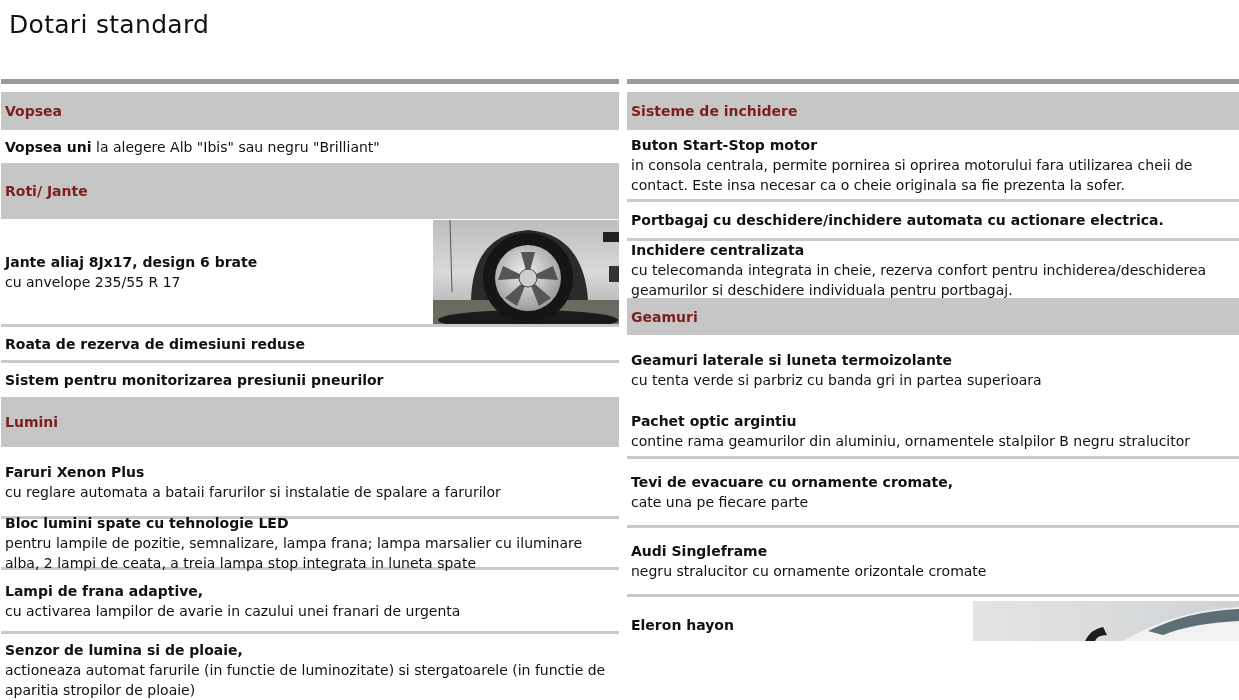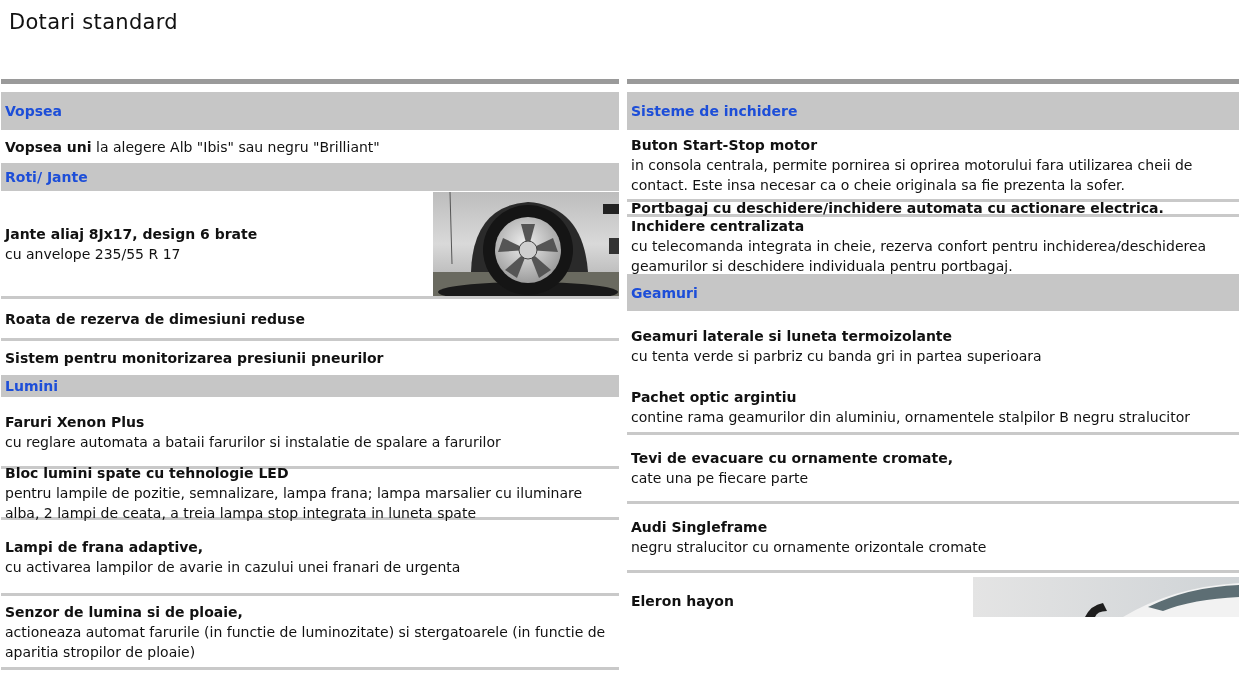--- a/index.html
+++ b/index.html
@@ -3,31 +3,31 @@
 <meta charset="utf-8">
 <style>
   html, body { margin: 0; padding: 0; background: #ffffff; }
   body {
     width: 1239px; height: 700px; overflow: hidden; position: relative;
     font-family: "DejaVu Sans", sans-serif; color: #111111;
   }
   .page-title {
     position: absolute; left: 9px; top: 10px;
     font-family: "DejaVu Sans", sans-serif;
-    font-size: 21px; font-weight: 500; letter-spacing: 0.3px; color: #111;
+    font-size: 25px; font-weight: 500; letter-spacing: 0.3px; color: #111;
     margin: 0;
   }
   .column { position: absolute; top: 79px; }
   .col-left { left: 1px; width: 618px; }
   .col-right { left: 627px; width: 612px; }
   .top-rule { height: 5px; background: #9a9a9a; margin-bottom: 8px; }
 
   .section-header {
     background: #c6c6c6; font-weight: bold; font-size: 14px;
-    padding: 0 4px; display: flex; align-items: center; color: #1d4ed8;
+    padding: 0 4px; display: flex; align-items: center; color: #7f1d1d;
     box-sizing: border-box;
   }
   .row {
     box-sizing: border-box; padding: 2px 4px; font-size: 14px; line-height: 20px;
     display: flex; flex-direction: column; justify-content: center;
     border-bottom: 3px solid #c9c9c9; position: relative;
   }
   .row.no-border { border-bottom: none; }
   .row .title { font-weight: bold; }
   .row .desc { font-weight: normal; }
@@ -49,21 +49,21 @@
 <div class="column col-left">
   <div class="top-rule"></div>
 
   <div class="section-header" style="height:38px">
     <span>Vopsea</span>
   </div>
   <div class="row no-border" style="height:33px">
     <div><span class="inline-bold">Vopsea uni</span><span> la alegere Alb "Ibis" sau negru "Brilliant"</span></div>
   </div>
 
-  <div class="section-header" style="height:28px">
+  <div class="section-header" style="height:56px">
     <span>Roti/ Jante</span>
   </div>
   <div class="row" style="height:108px">
     <span class="title">Jante aliaj 8Jx17, design 6 brate</span>
     <span class="desc">cu anvelope 235/55 R 17</span>
     <div class="thumb">
       <svg width="186" height="104" viewBox="0 0 186 104">
         <defs>
           <linearGradient id="bodyG" x1="0" y1="0" x2="0" y2="1">
             <stop offset="0" stop-color="#bdbdbd"></stop>
@@ -89,59 +89,59 @@
           <path d="M95 58 L84 86 L72 78 Z"></path>
           <path d="M95 58 L65 60 L70 46 Z"></path>
         </g>
         <circle cx="95" cy="58" r="9" fill="#cfcfcf" stroke="#444"></circle>
         <rect x="170" y="12" width="16" height="10" fill="#222"></rect>
         <rect x="176" y="46" width="10" height="16" fill="#333"></rect>
       </svg>
     </div>
   </div>
 
-  <div class="row" style="height:42px">
+  <div class="row" style="height:36px">
     <span class="title">Roata de rezerva de dimesiuni reduse</span>
   </div>
   <div class="row no-border" style="height:34px">
     <span class="title">Sistem pentru monitorizarea presiunii pneurilor</span>
   </div>
 
-  <div class="section-header" style="height:22px">
+  <div class="section-header" style="height:50px">
     <span>Lumini</span>
   </div>
   <div class="row" style="height:72px">
     <span class="title">Faruri Xenon Plus</span>
     <span class="desc">cu reglare automata a bataii farurilor si instalatie de spalare a farurilor</span>
   </div>
   <div class="row" style="height:51px">
     <span class="title">Bloc lumini spate cu tehnologie LED</span>
     <span class="desc">pentru lampile de pozitie, semnalizare, lampa frana; lampa marsalier cu iluminare alba, 2 lampi de ceata, a treia lampa stop integrata in luneta spate</span>
   </div>
-  <div class="row" style="height:76px">
+  <div class="row" style="height:64px">
     <span class="title">Lampi de frana adaptive,</span>
     <span class="desc">cu activarea lampilor de avarie in cazului unei franari de urgenta</span>
   </div>
   <div class="row" style="height:74px">
     <span class="title">Senzor de lumina si de ploaie,</span>
     <span class="desc">actioneaza automat farurile (in functie de luminozitate) si stergatoarele (in functie de aparitia stropilor de ploaie)</span>
   </div>
 </div>
 
 <div class="column col-right">
   <div class="top-rule"></div>
 
   <div class="section-header" style="height:38px">
     <span>Sisteme de inchidere</span>
   </div>
   <div class="row" style="height:72px">
     <span class="title">Buton Start-Stop motor</span>
     <span class="desc">in consola centrala, permite pornirea si oprirea motorului fara utilizarea cheii de contact. Este insa necesar ca o cheie originala sa fie prezenta la sofer.</span>
   </div>
-  <div class="row" style="height:15px">
+  <div class="row" style="height:39px">
     <span class="title">Portbagaj cu deschidere/inchidere automata cu actionare electrica.</span>
   </div>
   <div class="row no-border" style="height:57px">
     <span class="title">Inchidere centralizata</span>
     <span class="desc">cu telecomanda integrata in cheie, rezerva confort pentru inchiderea/deschiderea geamurilor si deschidere individuala pentru portbagaj.</span>
   </div>
 
   <div class="section-header" style="height:37px">
     <span>Geamuri</span>
   </div>

